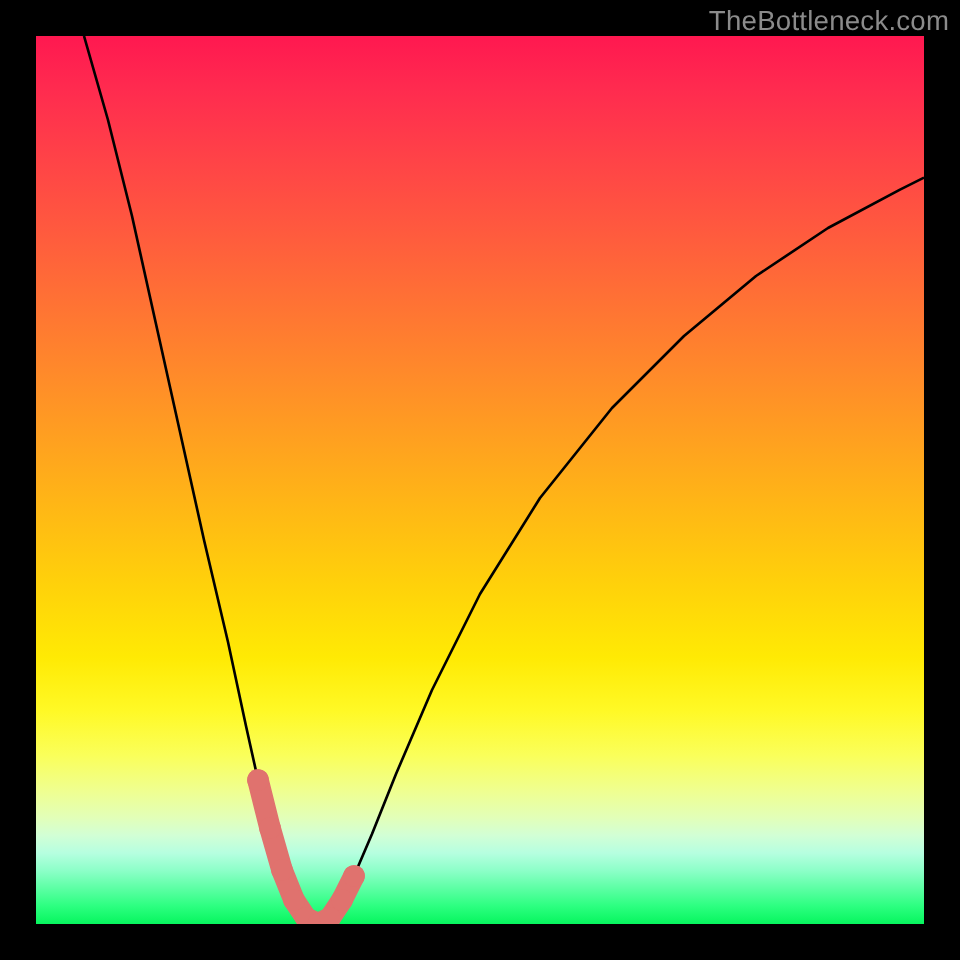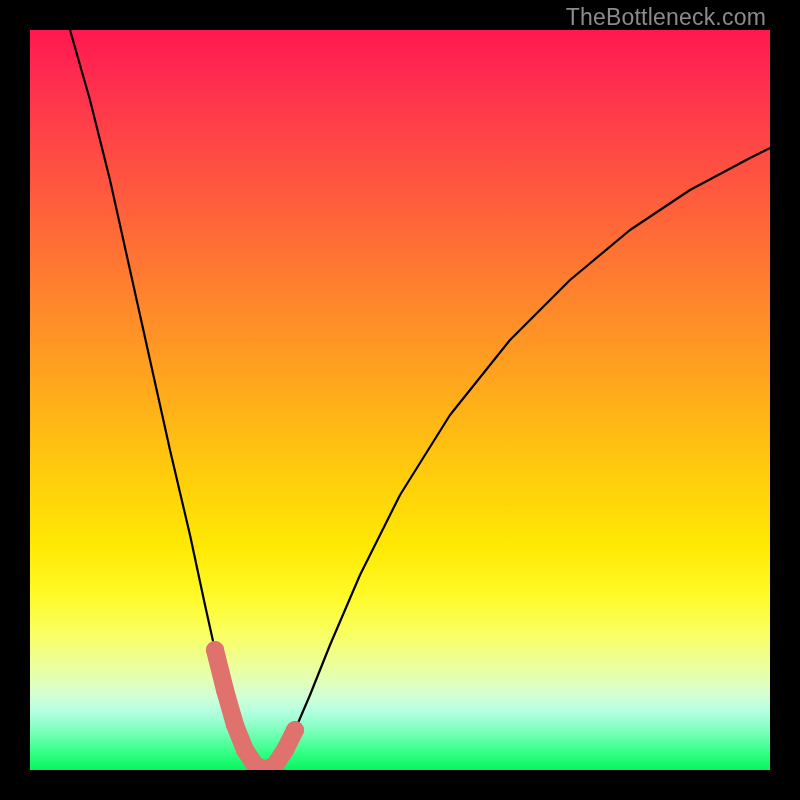--- a/index.html
+++ b/index.html
@@ -55,21 +55,21 @@
   }
   svg.curve {
     position: absolute;
     inset: 0;
     width: 740px;
     height: 740px;
   }
   .watermark {
     position: absolute;
     top: 4px;
-    right: 34px;
+    right: 9px;
     color: #8b8b8b;
     font-size: 23px;
     letter-spacing: 0.2px;
   }
 </style>
 </head>
 <body>
 
 <div class="frame">
 

